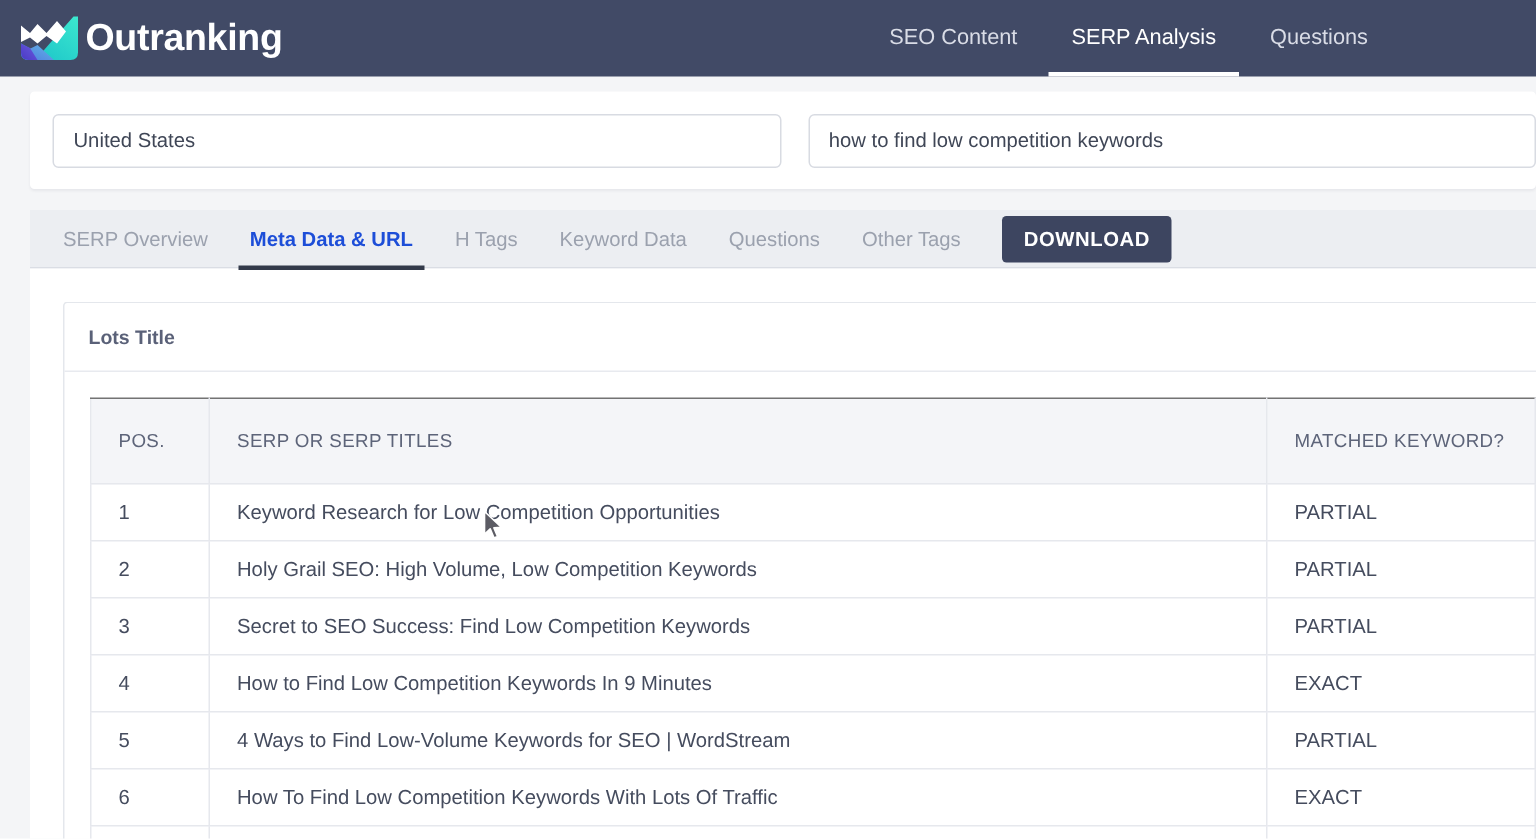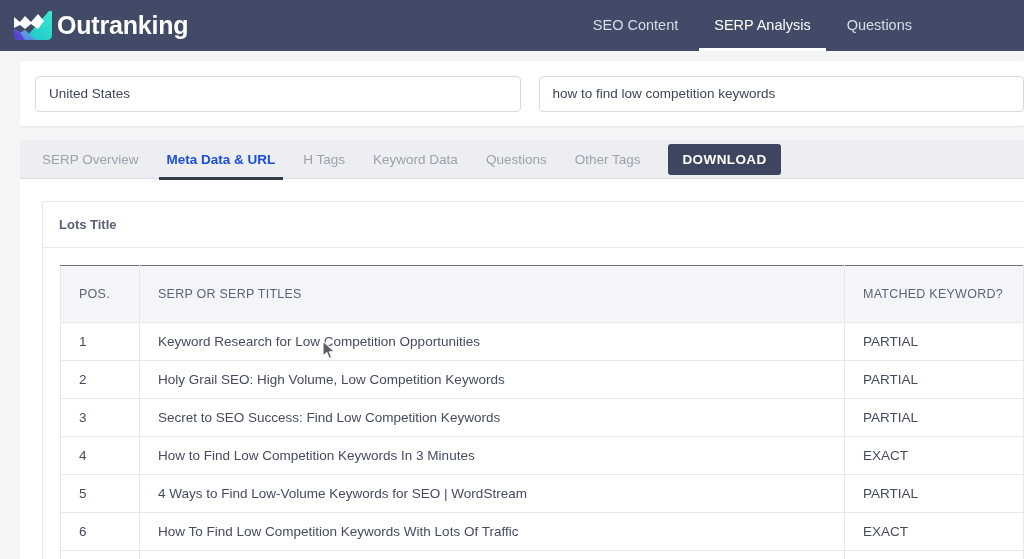--- a/index.html
+++ b/index.html
@@ -323,21 +323,21 @@
             <td class="col-title">Holy Grail SEO: High Volume, Low Competition Keywords</td>
             <td class="col-matched">PARTIAL</td>
           </tr>
           <tr>
             <td class="col-pos">3</td>
             <td class="col-title">Secret to SEO Success: Find Low Competition Keywords</td>
             <td class="col-matched">PARTIAL</td>
           </tr>
           <tr>
             <td class="col-pos">4</td>
-            <td class="col-title">How to Find Low Competition Keywords In 3 Minutes</td>
+            <td class="col-title">How to Find Low Competition Keywords In 9 Minutes</td>
             <td class="col-matched">EXACT</td>
           </tr>
           <tr>
             <td class="col-pos">5</td>
             <td class="col-title">4 Ways to Find Low-Volume Keywords for SEO | WordStream</td>
             <td class="col-matched">PARTIAL</td>
           </tr>
           <tr>
             <td class="col-pos">6</td>
             <td class="col-title">How To Find Low Competition Keywords With Lots Of Traffic</td>

